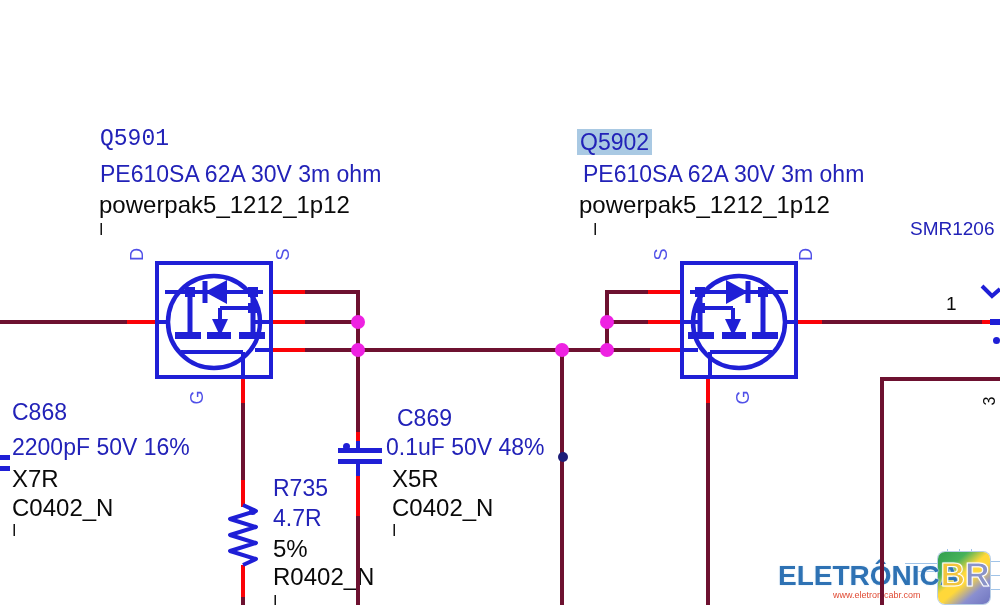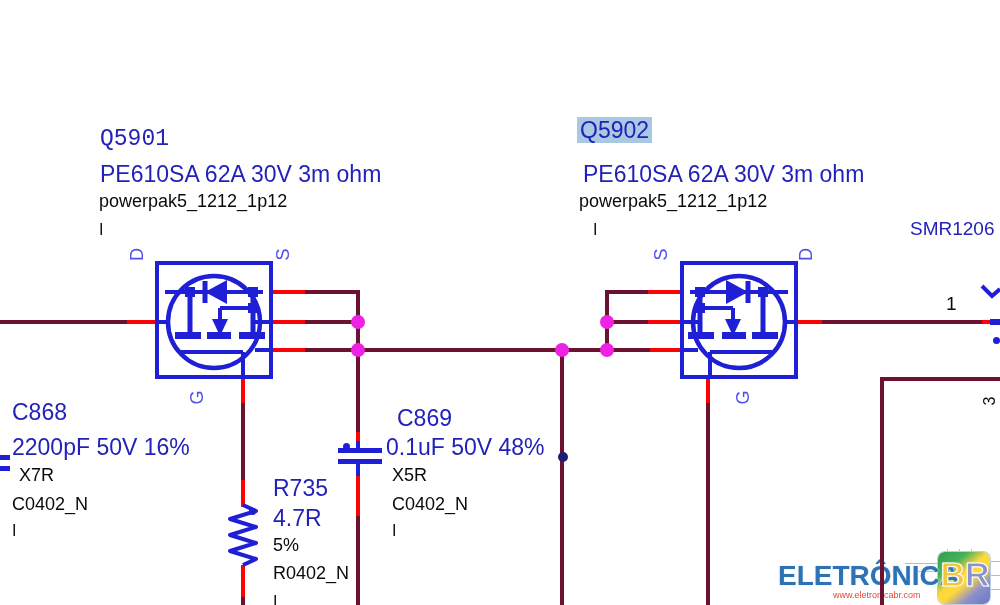--- a/index.html
+++ b/index.html
@@ -11,21 +11,21 @@
   .maroon{background:#6d1130;}
   .red{background:#fb0207;}
   .bluewire{background:#1f1fd6;}
   .dot{position:absolute;border-radius:50%;z-index:7;}
   .mag{background:#ee22e2;width:14px;height:14px;}
   .navy{background:#1d1d78;width:10px;height:10px;}
   .bdot{background:#1f1fd6;width:7px;height:7px;}
   
   .t-blue{color:#2222b8;font-size:23px;line-height:26px;white-space:nowrap;z-index:4;}
   .t-blue-s{color:#2222b8;font-size:19px;white-space:nowrap;z-index:4;}
-  .t-black{color:#0a0a0a;font-size:18px;white-space:nowrap;z-index:4;}
+  .t-black{color:#0a0a0a;font-size:24px;white-space:nowrap;z-index:4;}
   .t-note{color:#0a0a0a;font-size:16px;white-space:nowrap;z-index:4;}
   .pinletter{color:#5050e8;font-size:18px;transform:rotate(-90deg);transform-origin:center;z-index:4;}
   .hl{background:#a9c9e3;padding:0 3px;}
   svg{position:absolute;overflow:visible;z-index:6;}
   
   .logo{position:absolute;left:775px;top:549px;width:225px;height:56px;z-index:2;}
   .logo-title{position:absolute;left:3px;top:11px;font-size:28px;font-weight:bold;
       color:#2e72b4;letter-spacing:0px;
       text-shadow:0 0 2px #cfe3f4,0 0 1px #ffffff;}
   .logo-url{position:absolute;left:58px;top:41px;font-size:9px;color:#e04a33;}
@@ -40,32 +40,32 @@
   .tracev{position:absolute;width:1px;background:#9fc3e8;}
 </style>
 </head>
 <body>
 
 <div class="abs t-blue" style="left:100px;top:126px;font-family:Liberation Mono, monospace;">Q5901</div>
 <div class="abs t-blue" style="left:100px;top:161px;">PE610SA 62A 30V 3m ohm</div>
 <div class="abs t-black" style="left:99px;top:191px;">powerpak5_1212_1p12</div>
 <div class="abs t-note" style="left:99px;top:221px;">I</div>
 
-<div class="abs t-blue" style="left:577px;top:117px;"><span class="hl">Q5902</span></div>
+<div class="abs t-blue" style="left:577px;top:129px;"><span class="hl">Q5902</span></div>
 <div class="abs t-blue" style="left:583px;top:161px;">PE610SA 62A 30V 3m ohm</div>
 <div class="abs t-black" style="left:579px;top:191px;">powerpak5_1212_1p12</div>
 <div class="abs t-note" style="left:593px;top:221px;">I</div>
 
 <div class="abs t-blue-s" style="left:910px;top:218px;">SMR1206</div>
 <div class="abs t-black" style="left:946px;top:293px;font-size:19px;">1</div>
 <div class="abs t-black" style="left:986px;top:392px;transform:rotate(-90deg);font-size:16px;">3</div>
 
 <div class="abs t-blue" style="left:12px;top:399px;">C868</div>
 <div class="abs t-blue" style="left:12px;top:434px;">2200pF 50V 16%</div>
-<div class="abs t-black" style="left:19px;top:465px;">X7R</div>
+<div class="abs t-black" style="left:12px;top:465px;">X7R</div>
 <div class="abs t-black" style="left:12px;top:494px;">C0402_N</div>
 <div class="abs t-note" style="left:12px;top:522px;">I</div>
 
 <div class="abs t-blue" style="left:397px;top:405px;">C869</div>
 <div class="abs t-blue" style="left:386px;top:434px;">0.1uF 50V 48%</div>
 <div class="abs t-black" style="left:392px;top:465px;">X5R</div>
 <div class="abs t-black" style="left:392px;top:494px;">C0402_N</div>
 <div class="abs t-note" style="left:392px;top:522px;">I</div>
 
 <div class="abs t-blue" style="left:273px;top:475px;">R735</div>

